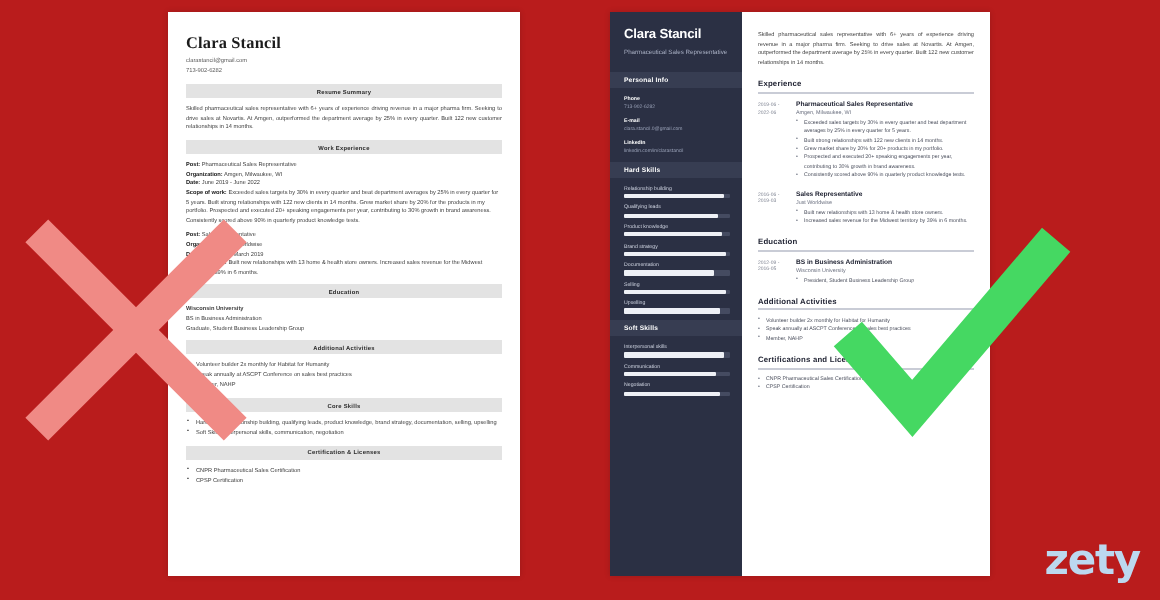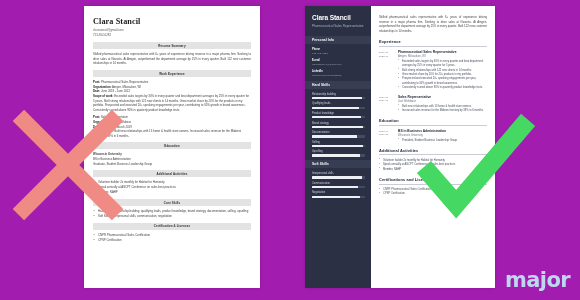--- a/index.html
+++ b/index.html
@@ -5,21 +5,21 @@
   * { box-sizing: border-box; margin: 0; padding: 0; }
   html, body {
     width: 580px; height: 300px;
     background: #ececec;
     font-family: "Liberation Sans", sans-serif;
     overflow: hidden;
   }
   #stage {
     position: relative;
     width: 580px; height: 300px;
-    background: #a21caf;
+    background: #b91c1c;
   }
 
   
   #bad-doc {
     position: absolute;
     left: 84px; top: 6px;
     width: 176px; height: 282px;
     background: #ffffff;
     box-shadow: 0 0 3px rgba(0,0,0,.16);
     padding: 11px 9px 6px 9px;
@@ -372,14 +372,14 @@
     <g stroke="#f08a85" stroke-width="13" stroke-linecap="butt">
       <line x1="10" y1="10" x2="90" y2="90"></line>
       <line x1="90" y1="10" x2="10" y2="90"></line>
     </g>
   </svg>
 
   <svg id="check-mark" viewBox="0 0 100 88" aria-hidden="true">
     <path d="M8 44 L34 74 L92 6" fill="none" stroke="#45d862" stroke-width="15" stroke-linecap="butt" stroke-linejoin="miter"></path>
   </svg>
 
-  <div id="zety">major</div>
+  <div id="zety">zety</div>
 </div>
 
 </body></html>

